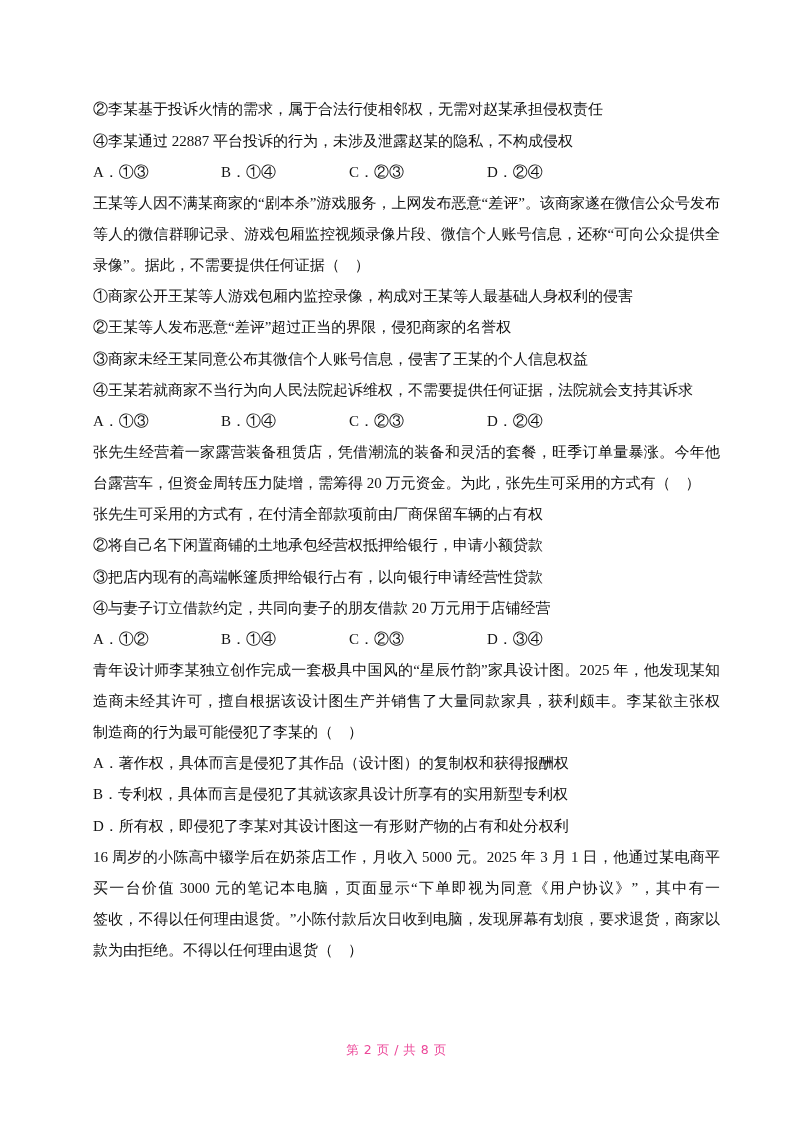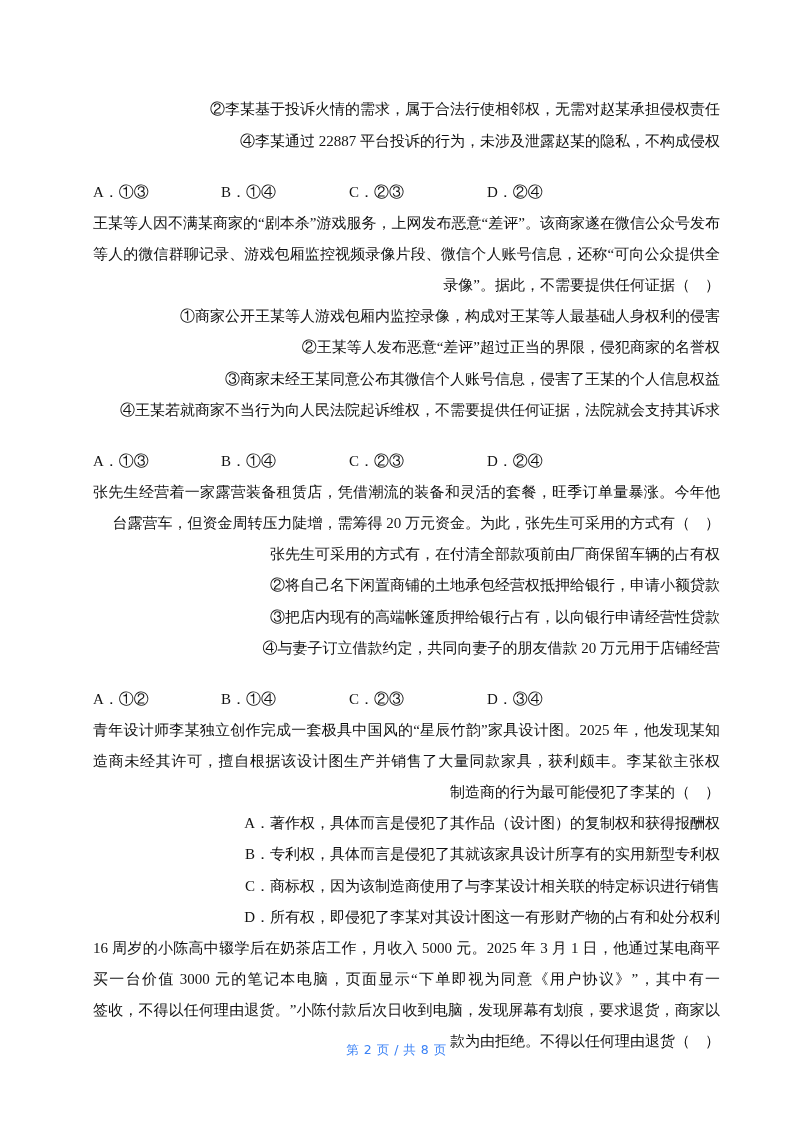--- a/index.html
+++ b/index.html
@@ -1,27 +1,27 @@
 <!DOCTYPE html>
 <html><head>
   <meta charset="utf-8">
   <style>
     html, body { margin: 0; padding: 0; background: #ffffff; }
     body { width: 793px; height: 1122px; position: relative; overflow: hidden;
            font-family: "Liberation Serif", "DejaVu Serif", serif; color: #111; }
     .page { position: absolute; left: 0; top: 0; width: 793px; height: 1122px; background: #fff; }
     .content { position: absolute; left: 93px; top: 94.4px; width: 627px; }
     .line { position: relative; height: 31.15px; line-height: 31.15px; font-size: 15px;
-            white-space: nowrap; text-align: right; }
+            white-space: nowrap; }
     .just { text-align: justify; text-align-last: justify; white-space: normal; overflow: hidden; }
-    .opts { position: relative; height: 31.15px; line-height: 31.15px; font-size: 15px; margin-top: 20px; }
+    .opts { position: relative; height: 31.15px; line-height: 31.15px; font-size: 15px; }
     .opt { position: absolute; top: 0; white-space: nowrap; }
     .opt.a { left: 0; } .opt.b { left: 128px; } .opt.c { left: 256px; } .opt.d { left: 394px; text-align: right; }
     .footer { position: absolute; left: 0; width: 793px; top: 1040px; text-align: center;
-              font-size: 12.5px; line-height: 20px; letter-spacing: 0.5px; color: #3b82f6;
+              font-size: 12.5px; line-height: 20px; letter-spacing: 0.5px; color: #ec4899;
               font-family: "DejaVu Sans", sans-serif; }
   </style>
 </head>
 <body>
 
 <div class="page">
   <div class="content">
 
     <div class="line">②李某基于投诉火情的需求，属于合法行使相邻权，无需对赵某承担侵权责任</div>
     <div class="line">④李某通过 22887 平台投诉的行为，未涉及泄露赵某的隐私，不构成侵权</div>
@@ -66,21 +66,20 @@
     </div>
 
     <div class="line just">
       
       <span>青年设计师李某独立创作完成一套极具中国风的“星辰竹韵”家具设计图。2025 年，他发现某知名家具制</span>
     </div>
     <div class="line just">造商未经其许可，擅自根据该设计图生产并销售了大量同款家具，获利颇丰。李某欲主张权利，该家具</div>
     <div class="line">制造商的行为最可能侵犯了李某的（　）</div>
     <div class="line">A．著作权，具体而言是侵犯了其作品（设计图）的复制权和获得报酬权</div>
     <div class="line">B．专利权，具体而言是侵犯了其就该家具设计所享有的实用新型专利权</div>
-    <div class="line">C．商标权，因为该制造商使用了与李某设计相关联的特定标识进行销售</div>
     <div class="line">D．所有权，即侵犯了李某对其设计图这一有形财产物的占有和处分权利</div>
 
     <div class="line just">
       
       <span>16 周岁的小陈高中辍学后在奶茶店工作，月收入 5000 元。2025 年 3 月 1 日，他通过某电商平台下单购</span>
     </div>
     <div class="line just">买一台价值 3000 元的笔记本电脑，页面显示“下单即视为同意《用户协议》”，其中有一条：“商品一经</div>
     <div class="line just">签收，不得以任何理由退货。”小陈付款后次日收到电脑，发现屏幕有划痕，要求退货，商家以协议条</div>
     <div class="line">款为由拒绝。不得以任何理由退货（　）</div>
 

